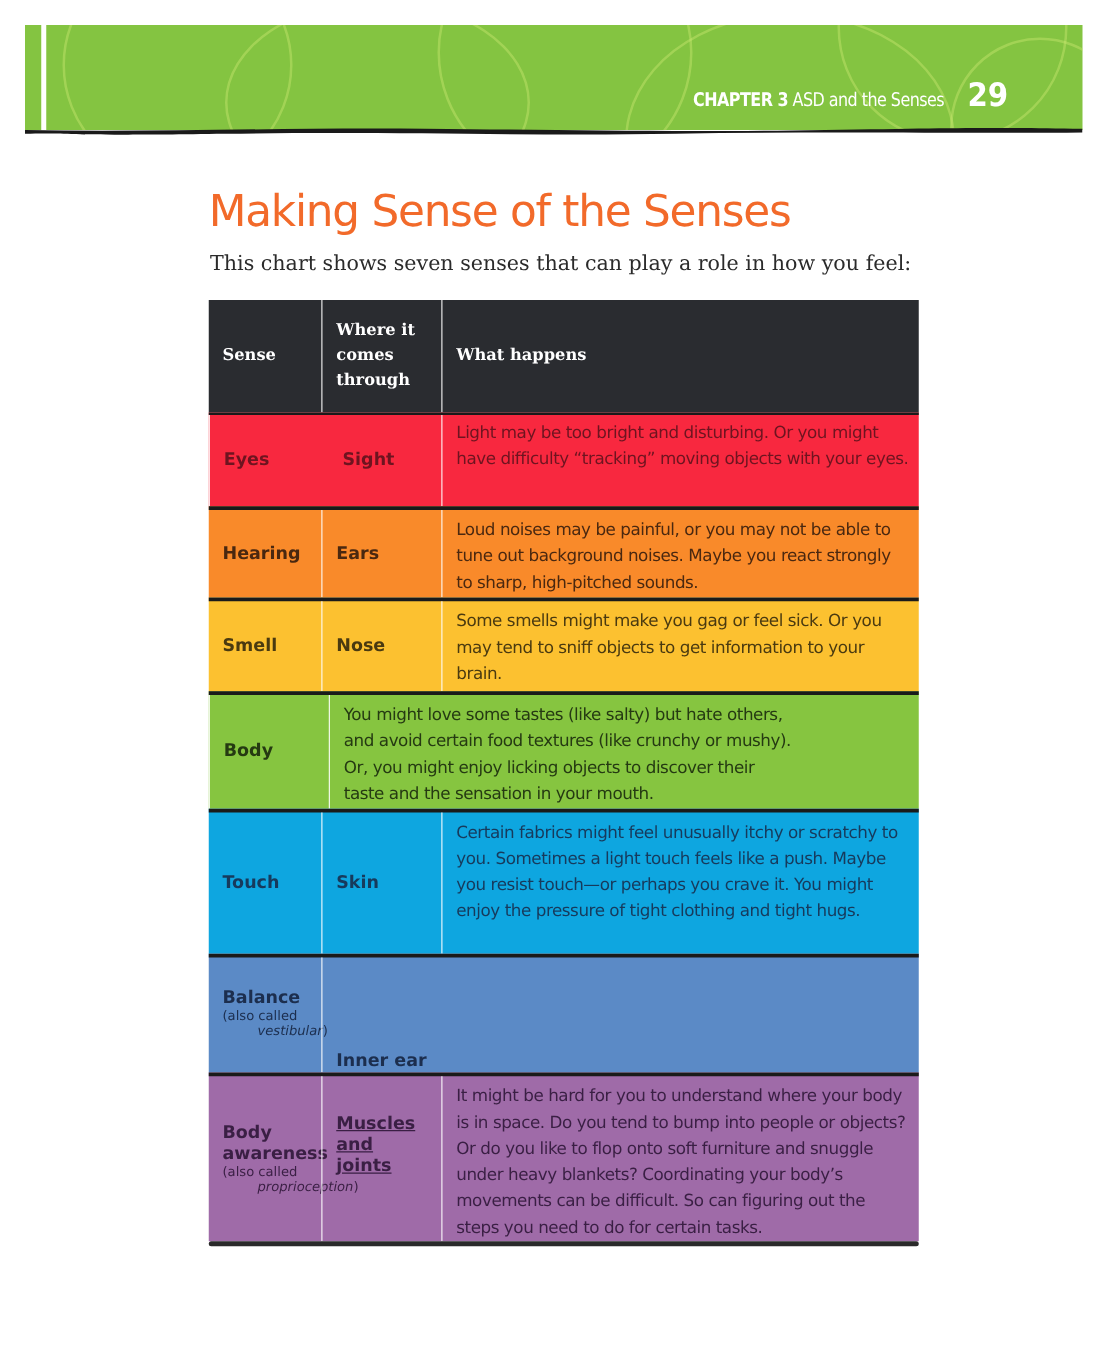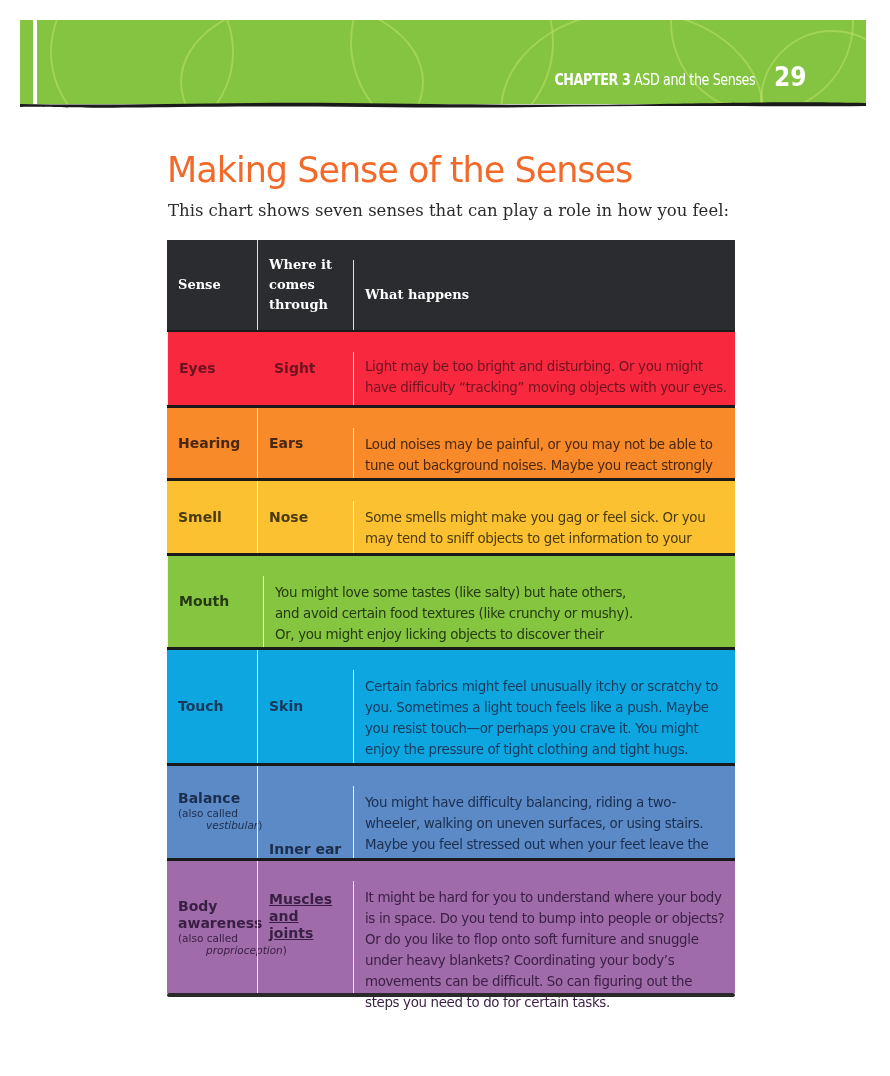--- a/index.html
+++ b/index.html
@@ -41,21 +41,21 @@
     position: absolute; left: 168px; top: 201px; color: #2b2b2b;
     font-family: "DejaVu Serif", serif; font-size: 16.5px; white-space: nowrap;
   }
   .table {
     position: absolute; left: 167px; top: 240px; width: 568px;
   }
   .row { position: relative; display: flex; box-sizing: border-box; }
   .row .cell { box-sizing: border-box; position: relative; }
   .c1 { width: 90px; padding-left: 11px; }
   .c2 { width: 96px; padding-left: 11px; border-left: 1px solid rgba(255,255,255,0.85); }
-  .c3 { width: 382px; padding-left: 11px; padding-right: 8px; border-left: 1px solid rgba(255,255,255,0.85); margin-top: 20px; }
+  .c3 { width: 382px; padding-left: 11px; padding-right: 8px; border-left: 1px solid rgba(255,255,255,0.85); }
   .header { background: #2a2c30; height: 90px; }
   .header .cell {
     color: #ffffff; font-family: "DejaVu Serif", serif; font-weight: bold;
     font-size: 13px; line-height: 20px; display: flex; align-items: center;
   }
   .header .c2 { line-height: 20px; }
   .body-row { border-top: 3px solid #1a1a1a; }
   .body-row .c1, .body-row .c2 {
     display: flex; flex-direction: column; justify-content: center;
     font-family: "DejaVu Sans", sans-serif; font-weight: bold; font-size: 14px; line-height: 17px;
@@ -133,42 +133,41 @@
         <div class="cell c1">
           <div>Smell</div>
         </div>
         <div class="cell c2">
           <div>Nose</div>
         </div>
         <div class="cell c3">Some smells might make you gag or feel sick. Or you may tend to sniff objects to get information to your brain.</div>
       </div>
       <div class="row body-row" style="background: rgb(134, 197, 64); color: rgb(37, 58, 18); height: 94px;">
         <div class="cell c2">
-          <div>Mouth</div>
+          <div>Body</div>
         </div>
         <div class="cell c3">You might love some tastes (like salty) but hate others, and avoid certain food textures (like crunchy or mushy). Or, you might enjoy licking objects to discover their taste and the sensation in your mouth.</div>
       </div>
       <div class="row body-row" style="background: rgb(14, 166, 224); color: rgb(23, 58, 92); height: 116px;">
         <div class="cell c1">
           <div>Touch</div>
         </div>
         <div class="cell c2">
           <div>Skin</div>
         </div>
         <div class="cell c3">Certain fabrics might feel unusually itchy or scratchy to you. Sometimes a light touch feels like a push. Maybe you resist touch—or perhaps you crave it. You might enjoy the pressure of tight clothing and tight hugs.</div>
       </div>
       <div class="row body-row" style="background: rgb(91, 138, 198); color: rgb(28, 46, 78); height: 95px;">
         <div class="cell c1" style="justify-content: flex-start; padding-top: 24px;">
           <div>Balance</div>
           <div class="note"><span>(also called</span><br><i>vestibular</i><span>)</span></div>
         </div>
         <div class="cell c2" style="justify-content: flex-end; padding-top: 24px;">
           <div>Inner ear</div>
         </div>
-        <div class="cell c3">You might have difficulty balancing, riding a two-wheeler, walking on uneven surfaces, or using stairs. Maybe you feel stressed out when your feet leave the ground. You may hate or love spinning.</div>
       </div>
       <div class="row body-row" style="background: rgb(159, 107, 168); color: rgb(58, 31, 68); height: 135px;">
         <div class="cell c1" style="justify-content: center; padding-top: 0px;">
           <div style="width: 80px;">Body awareness</div>
           <div class="note"><span>(also called</span><br><i>proprioception</i><span>)</span></div>
         </div>
         <div class="cell c2" style="justify-content: flex-start; padding-top: 30px;">
           <div style="width: 72px; text-decoration: underline;">Muscles and joints</div>
         </div>
         <div class="cell c3">It might be hard for you to understand where your body is in space. Do you tend to bump into people or objects? Or do you like to flop onto soft furniture and snuggle under heavy blankets? Coordinating your body’s movements can be difficult. So can figuring out the steps you need to do for certain tasks.</div>

